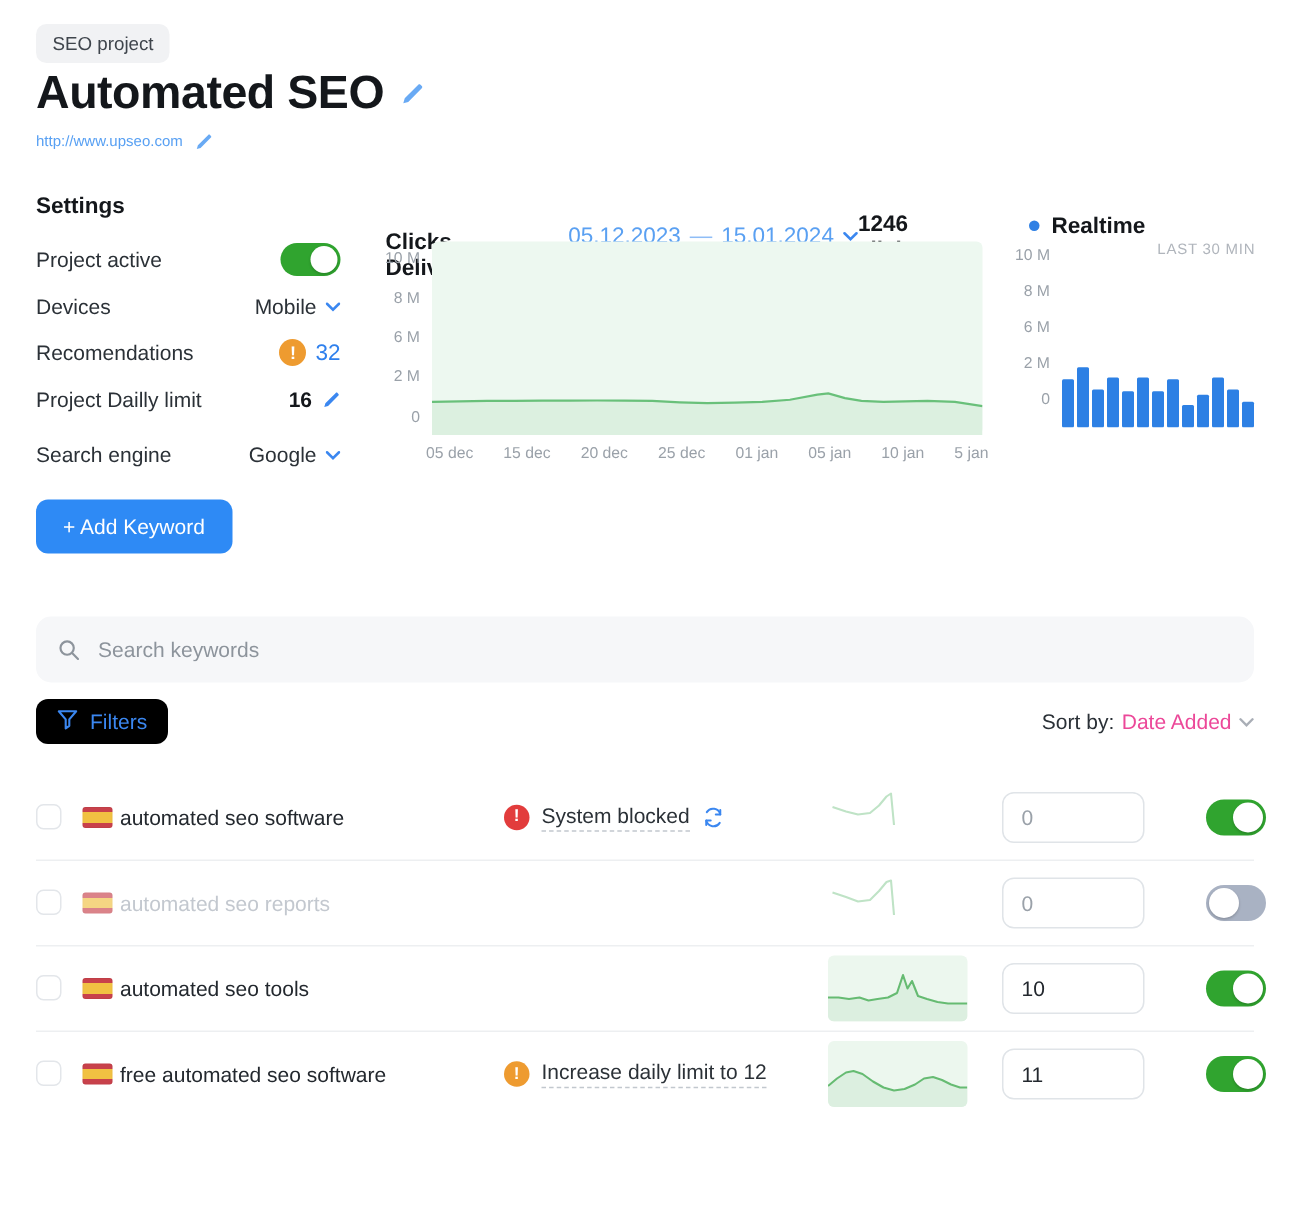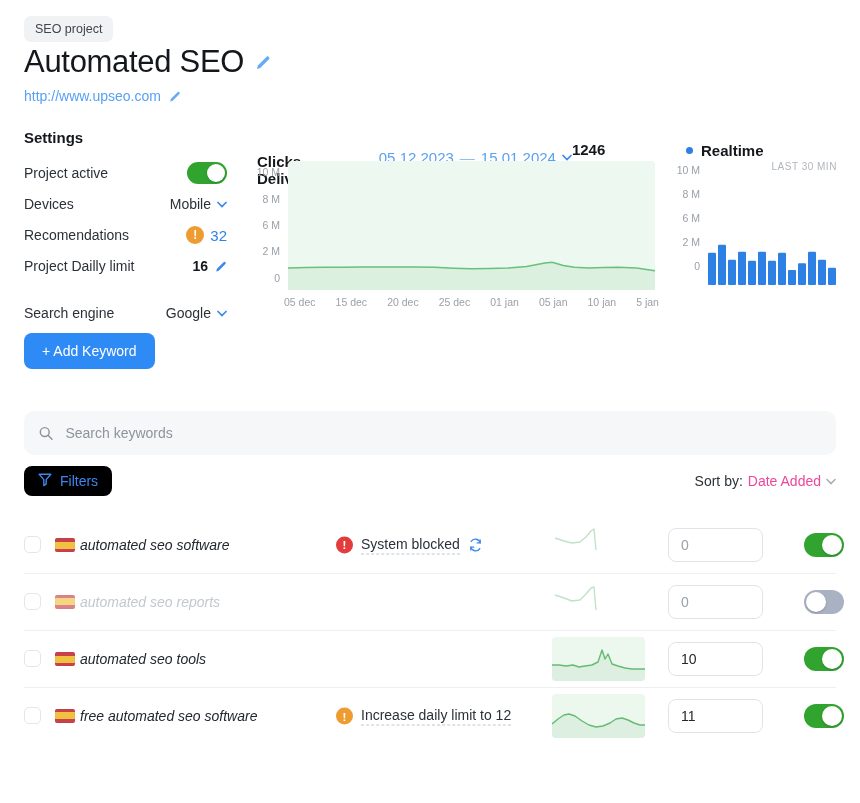--- a/index.html
+++ b/index.html
@@ -2,22 +2,22 @@
 <html><head>
 <meta charset="utf-8">
 <style>
   * { margin:0; padding:0; box-sizing:border-box; }
   html,body { background:#fff; }
   body { width:860px; height:803px; font-family:"Liberation Sans","DejaVu Sans",sans-serif; color:#21262c; position:relative; overflow:hidden; }
   #app { position:absolute; inset:0; }
 
   
   .badge { position:absolute; left:24px; top:16px; background:#f1f2f4; border-radius:7px; padding:6px 11px; font-size:12.5px; color:#3f454c; }
-  .page-title { position:absolute; left:24px; top:44px; font-size:31px; font-weight:400; color:#14171b; letter-spacing:-0.3px; display:flex; align-items:center; gap:10px; }
-  .site-url { position:absolute; left:24px; top:88px; font-size:14px; color:#58a0f3; display:flex; align-items:center; gap:7px;justify-content:space-between; }
+  .page-title { position:absolute; left:24px; top:44px; font-size:31px; font-weight:700; color:#14171b; letter-spacing:-0.3px; display:flex; align-items:center; gap:10px; }
+  .site-url { position:absolute; left:24px; top:88px; font-size:10px; color:#58a0f3; display:flex; align-items:center; gap:7px;justify-content:space-between; }
 
   .pencil { display:inline-block; }
 
   
   .settings-head { position:absolute; left:24px; top:129px; font-size:15px; font-weight:700; color:#14171b; }
   .srow { position:absolute; left:24px; width:203px; display:flex; align-items:center; justify-content:space-between; height:22px; }
   .srow .lbl { font-size:14px; color:#2b3137; }
   .srow .val { font-size:14px; color:#2b3137; display:flex; align-items:center; gap:6px; }
   .count-blue { color:#2f80ed; font-size:15px; font-weight:500; }
   .bold-val { font-weight:700; color:#14171b; }
@@ -65,21 +65,21 @@
 
   
   .table { position:absolute; left:24px; top:516px; width:812px; }
   .thead { height:44px; position:relative; border-top:1px solid #edeff1; border-bottom:1px solid #edeff1; }
   .thead .col { position:absolute; top:14px; font-size:13.5px; color:#a9aeb6; }
   .trow { height:57px; position:relative; border-top:1px solid #edeff1; }
   .trow:first-of-type { border-top:none; }
   .cbx { position:absolute; left:0; top:50%; margin-top:-9px; width:17px; height:17px; border:1.5px solid #e3e6ea; border-radius:5px; background:#fff; cursor:pointer; }
   .thead .cbx { top:13px; margin-top:0; }
   .flag { position:absolute; left:31px; top:50%; margin-top:-7px; width:20px; height:14px; border-radius:2px; background:linear-gradient(to bottom,#c8414b 0 25%,#f1c142 25% 75%,#c8414b 75% 100%); box-shadow:0 0 0 .5px rgba(0,0,0,.06) inset; }
-  .kw { position:absolute; left:56px; top:50%; transform:translateY(-50%); font-size:14px; color:#23282e;font-style:italic; }
+  .kw { position:absolute; left:56px; top:50%; transform:translateY(-50%); font-size:14px; color:#23282e; }
   .muted .kw { color:#c3c8cf; }
   .muted .flag { opacity:.65; }
   .rec { position:absolute; left:312px; top:50%; transform:translateY(-50%); display:flex; align-items:center; gap:8px; }
   .rec-label { font-size:14px; color:#2b3137; border-bottom:1px dashed #c2c8ce; padding-bottom:2px; cursor:pointer; }
   .ic-circle { width:17px; height:17px; border-radius:50%; color:#fff; font-size:11.5px; font-weight:700; display:flex; align-items:center; justify-content:center; flex:none; }
   .ic-error { background:#e23c3c; }
   .ic-warn { background:#ee9b30; }
   .ic-warn-lg { width:18px; height:18px; border-radius:50%; background:#ee9b30; color:#fff; font-size:12px; font-weight:700; display:flex; align-items:center; justify-content:center; }
   .sparkwrap { position:absolute; left:528px; top:6px; width:93px; height:44px; border-radius:4px; overflow:hidden; }
   .sparkwrap.greenbg { background:#ecf7ee; }
@@ -144,21 +144,21 @@
     <span class="val">
       <span class="bold-val">16</span>
       <span class="pencil">
         <svg width="13" height="13" viewBox="0 0 16 16">
             <path d="M12.8 1.7l1.5 1.5c.4.4.4 1 0 1.4l-8.5 8.5-3.1.9.9-3.1 8.5-8.5c.4-.4 1-.4 1.4 0z" fill="#3b87f0"></path>
           </svg>
       </span>
     </span>
   </div>
 
-  <div class="srow" style="top:302px">
+  <div class="srow" style="top:292px">
     <span class="lbl">Search engine</span>
     <span class="val">
       <span>Google</span>
       <svg width="10" height="7" viewBox="0 0 10 7">
           <polyline points="1,1.5 5,5.5 9,1.5" stroke="#3b87f0" stroke-width="1.7" fill="none" stroke-linecap="round"></polyline>
         </svg>
     </span>
   </div>
 
   <button class="btn-primary">+ Add Keyword</button>

